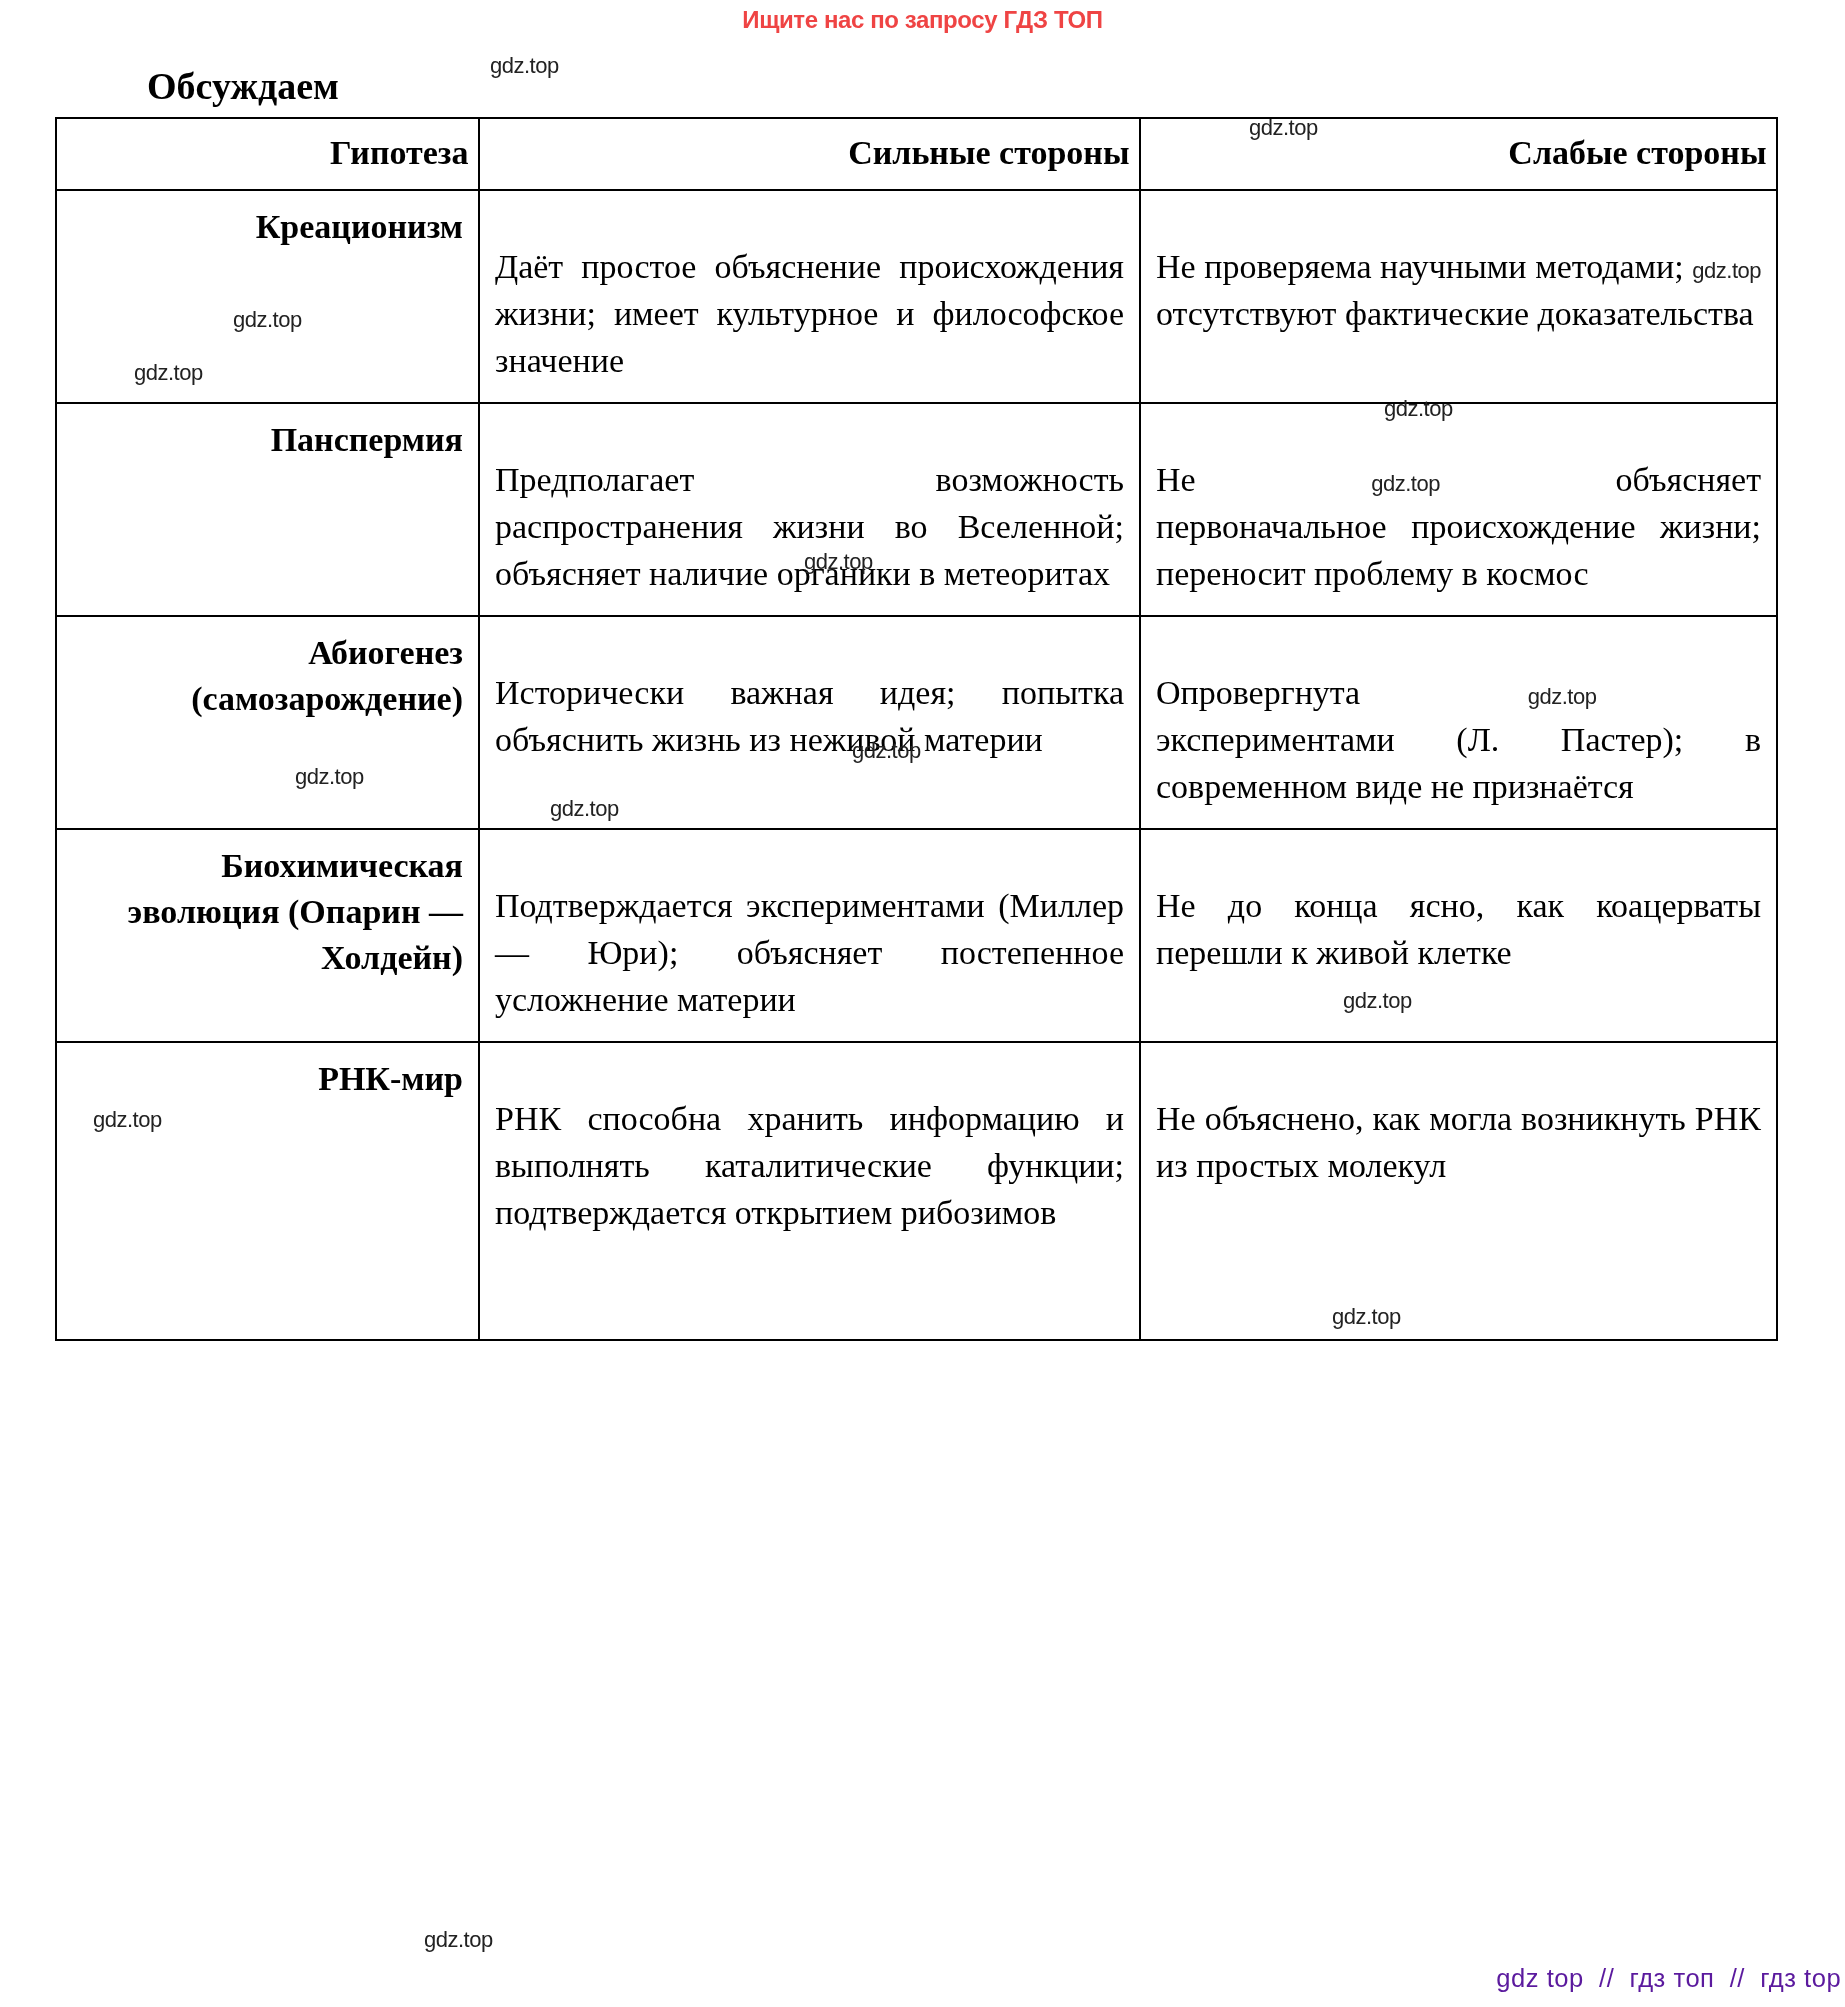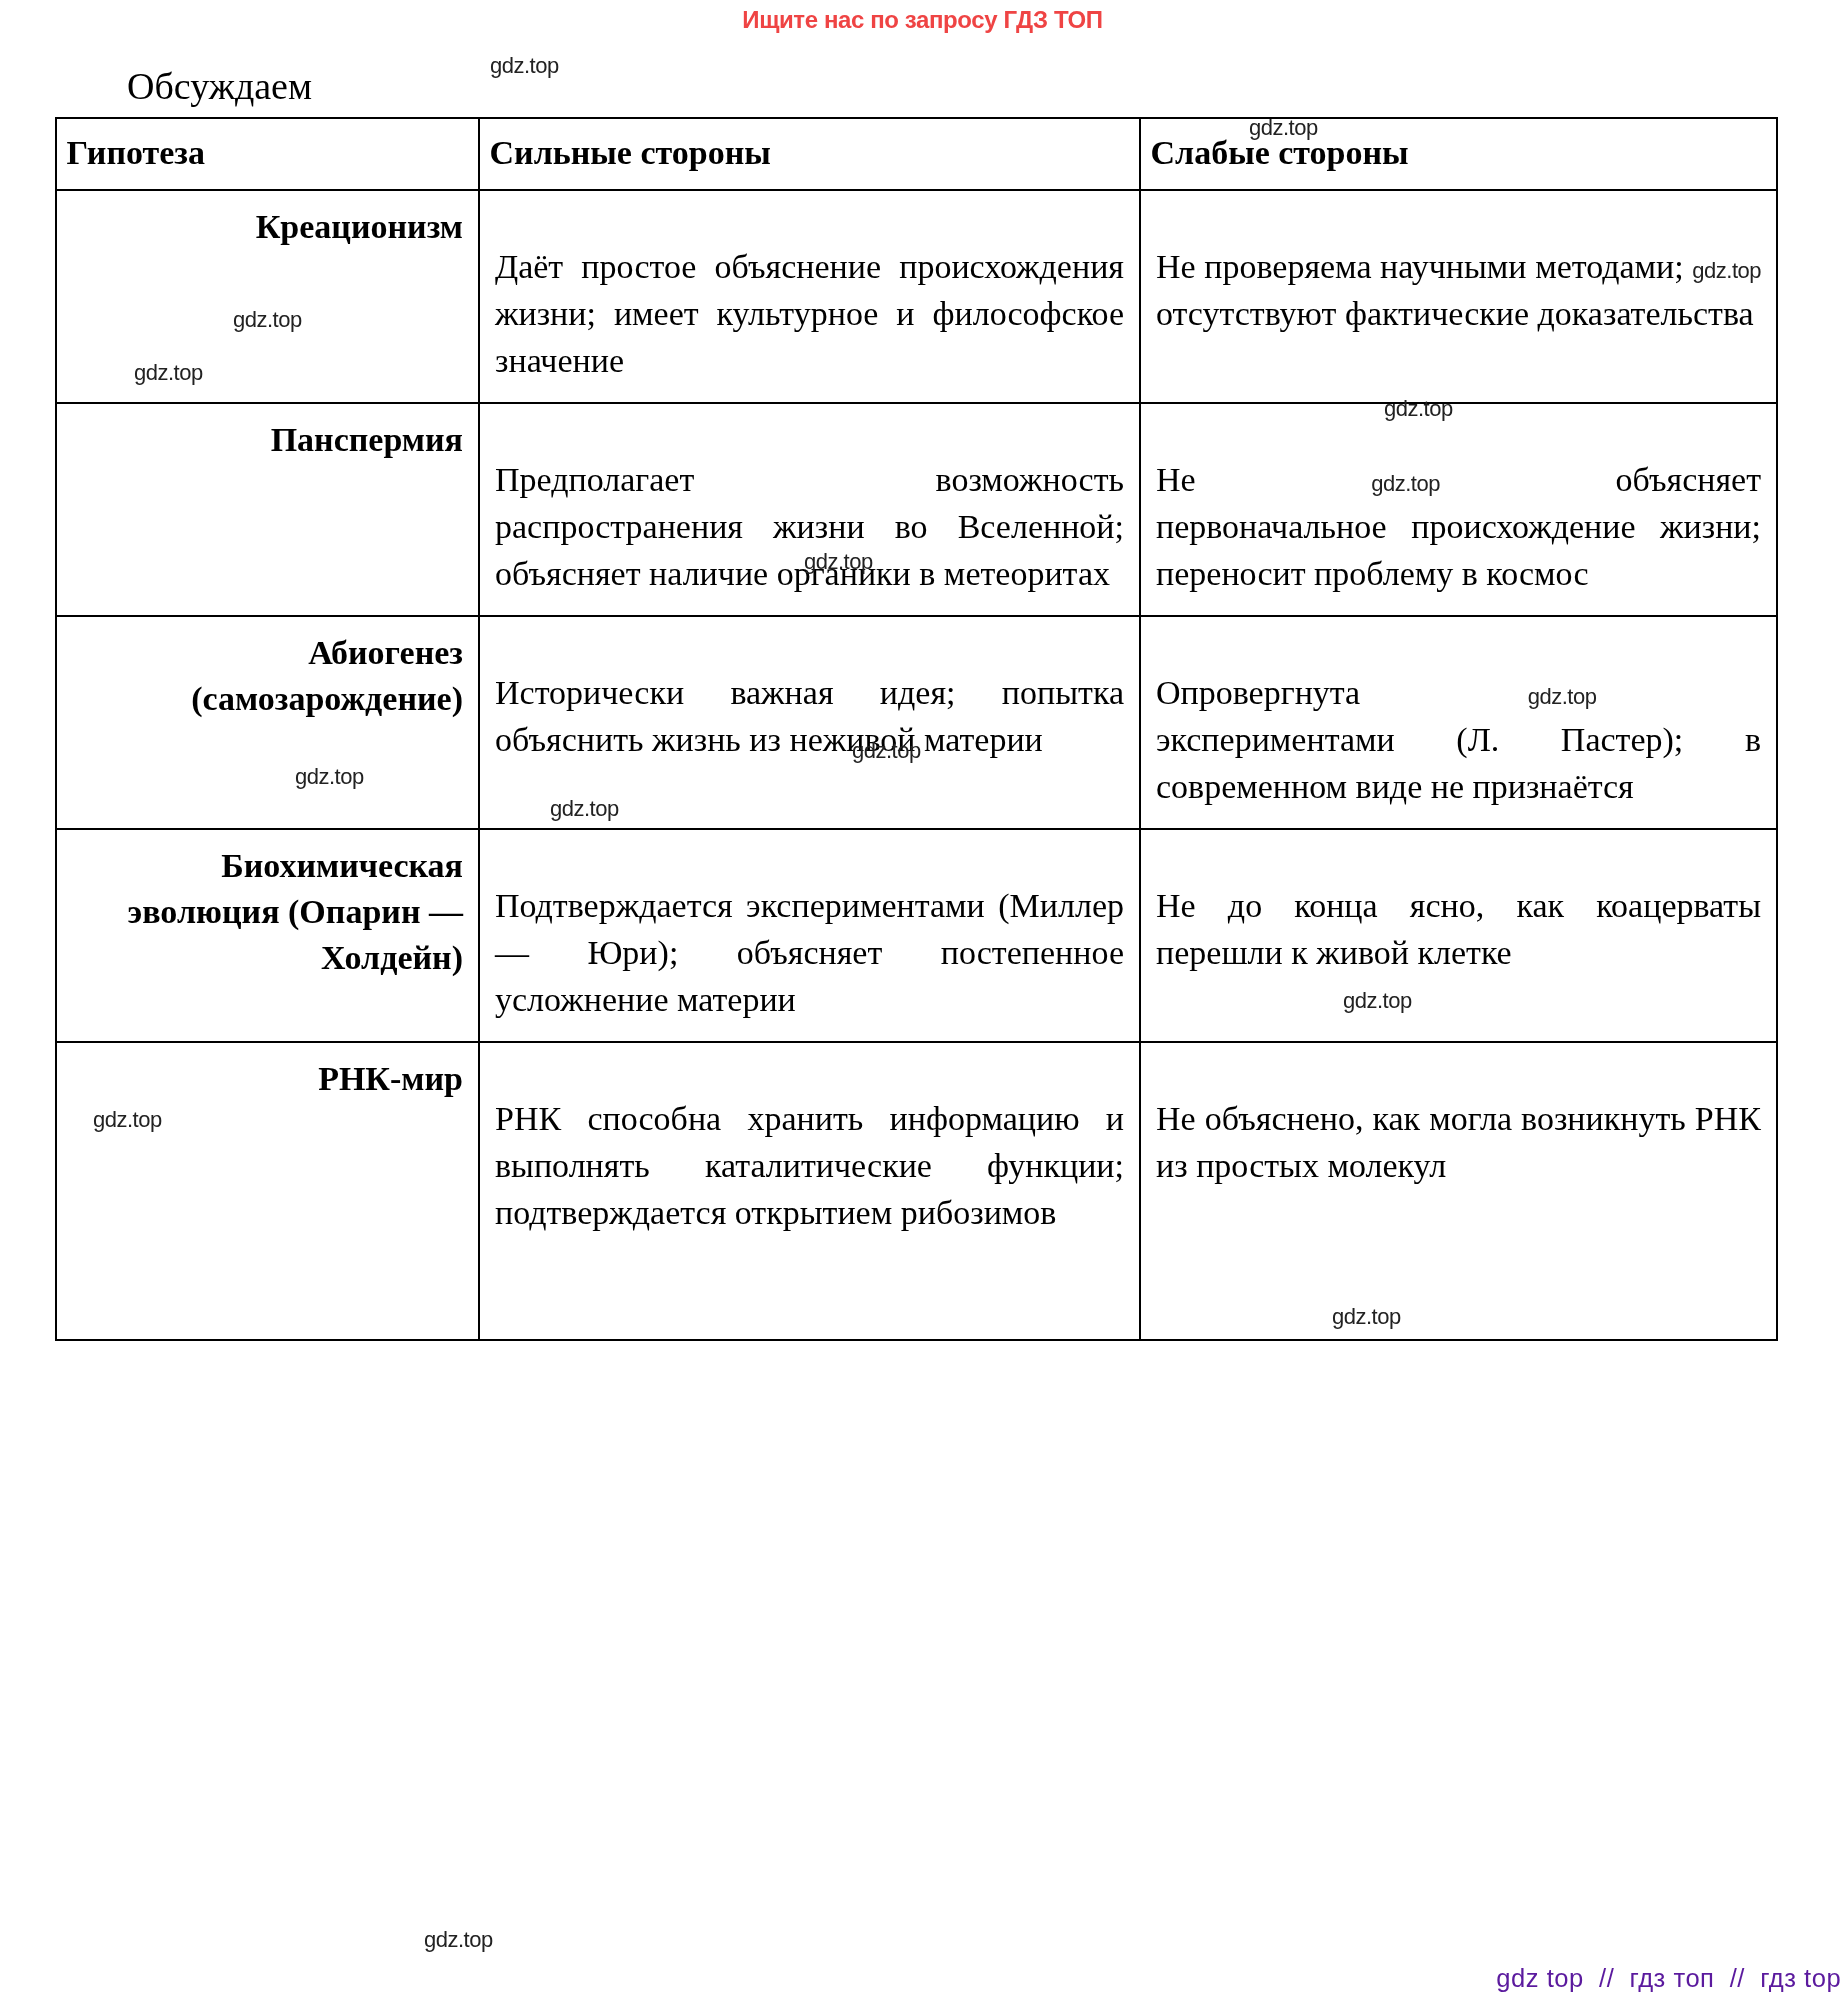--- a/index.html
+++ b/index.html
@@ -31,22 +31,22 @@
 
   
   .content {
     position: relative;
     margin: 0 55px 0 55px;
     width: 1720px;
   }
 
   .section-heading {
     font-size: 38px;
-    font-weight: normal;
-    margin: 28px 0 0 72px;
+    font-weight: bold;
+    margin: 28px 0 0 92px;
     line-height: 1.1;
   }
 
   .question {
     font-size: 40px;
     font-weight: bold;
     text-align: justify;
     text-align-last: left;
     line-height: 1.38;
     margin: 21px 0 5.7px 0;
@@ -64,21 +64,21 @@
   table.hyp-table td {
     border: 2.8px solid #000000;
     vertical-align: top;
     padding: 13.2px 15px 17px 15px;
   }
   table.hyp-table col.c1 { width: 423px; }
   table.hyp-table col.c2 { width: 661px; }
   table.hyp-table col.c3 { width: 637px; }
 
   table.hyp-table th {
-    text-align: left;
+    text-align: right;
     font-size: 34px;
     font-weight: bold;
     padding: 15px 9.5px 17px 9.5px;
     vertical-align: middle;
   }
   .hyp-name {
     font-size: 34px;
     font-weight: bold;
     line-height: 1.35;
     text-align: right;

